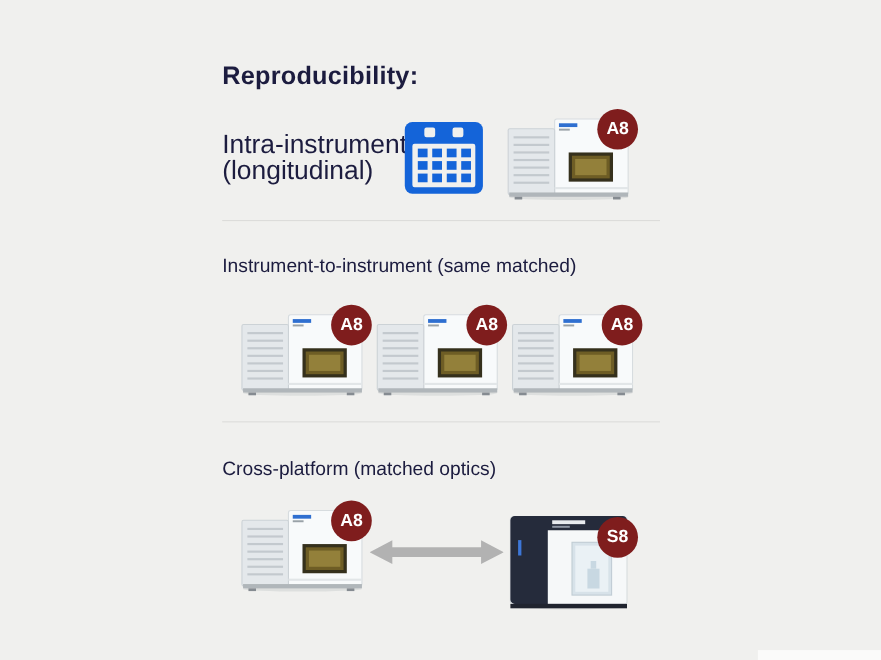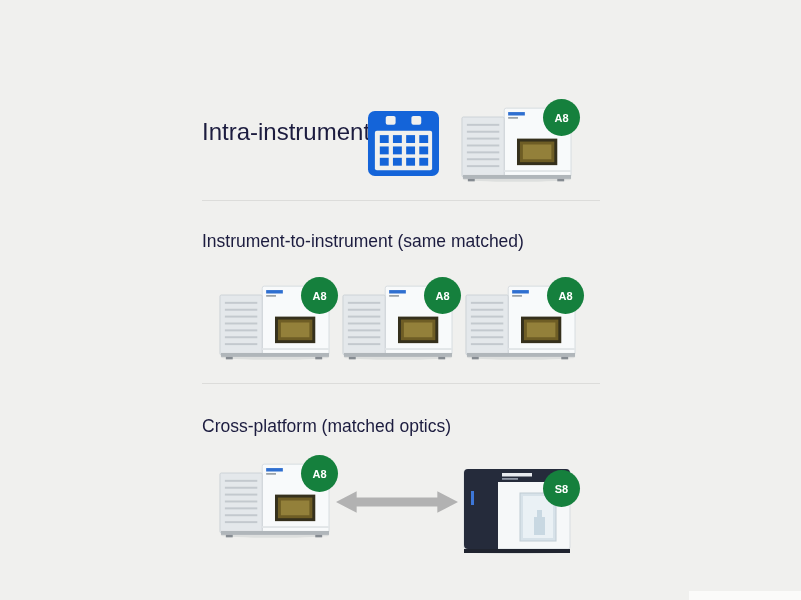--- a/index.html
+++ b/index.html
@@ -15,24 +15,24 @@
   .title { font-size: 23px; font-weight: 700; letter-spacing: .2px; }
   .label2 { font-size: 24px; line-height: 24px; font-weight: 400; }
   .heading { font-size: 17.5px; font-weight: 400; white-space: nowrap; }
   .divider { width: 398px; height: 1px; background: #dcdcda; }
   .instr { position: absolute; }
   .instr svg { display: block; }
   .badge {
     position: absolute;
     width: 37px; height: 37px;
     border-radius: 50%;
-    background: #15803d;
+    background: #7f1d1d;
     color: #ffffff;
     display: flex; align-items: center; justify-content: center;
-    font-size: 11px; font-weight: 700; text-align: right;
+    font-size: 16px; font-weight: 700; text-align: right;
   }
   .badge-a8 { right: -7px; top: -7px; }
   .badge-s8 { right: -8px; top: 3px; }
   .corner { background: #fbfbfa; }
 </style>
 </head>
 <body>
 
 <svg width="0" height="0" style="position:absolute" aria-hidden="true">
   <defs>
@@ -98,24 +98,26 @@
     </symbol>
 
     <symbol id="sym-arrow" viewBox="0 0 124 26">
       <polygon points="0,13 21,2 21,8.5 103,8.5 103,2 124,13 103,24 103,17.5 21,17.5 21,24" fill="#b2b2b2"></polygon>
     </symbol>
   </defs>
 </svg>
 
 <div class="canvas">
 
+  <h1 class="abs title" style="left:202px; top:55px;">Reproducibility:</h1>
 
   <section>
     <div class="abs label2" style="left:202px; top:120px;">
       <div>Intra-instrument</div>
+      <div>(longitudinal)</div>
     </div>
 
     <div class="abs" style="left:367px; top:107px; width:73px; height:73px;">
       <svg width="73" height="73">
           <use href="#sym-calendar"></use>
         </svg>
     </div>
 
     <div class="instr" style="left:460px; top:106px; width:113px; height:77px;">
       <svg width="113" height="77">

